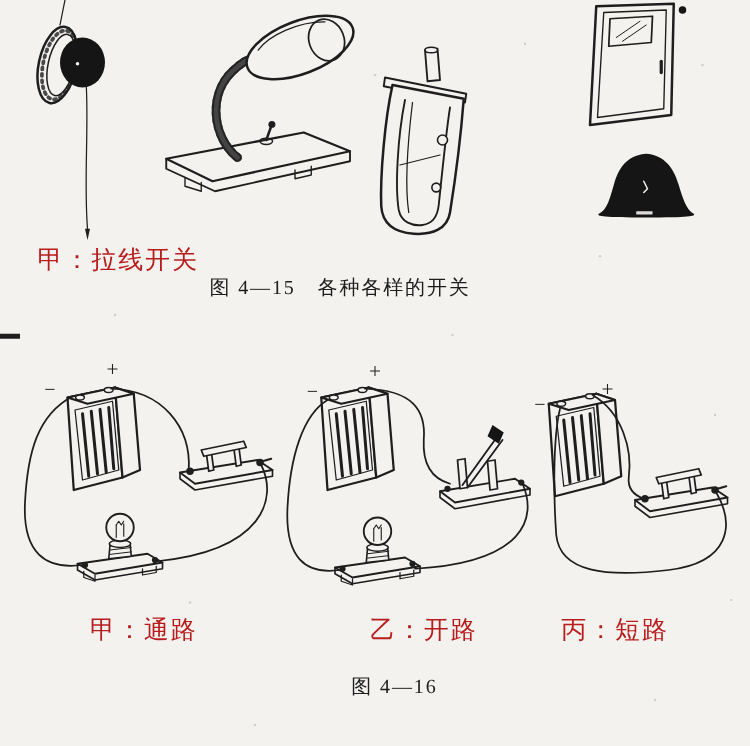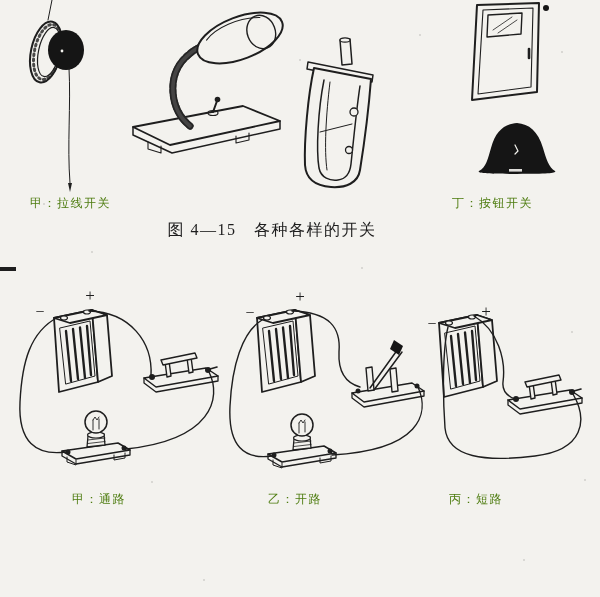--- a/index.html
+++ b/index.html
@@ -4,21 +4,21 @@
 <style>
   html,body{margin:0;padding:0;background:#e8e7e4;}
   .page{
     position:relative;width:600px;height:597px;overflow:hidden;
     background:#f3f2ee;
     font-family:"Liberation Serif","DejaVu Serif",serif;
   }
   .art{position:absolute;left:0;top:0;width:600px;height:597px;display:block;}
   .lbl{
     position:absolute;
-    font-size:12px;line-height:1.2;color:#4d7c0f;
+    font-size:20px;line-height:1.2;color:#b91c1c;
     letter-spacing:1.5px;white-space:nowrap;
     font-family:"Liberation Serif","DejaVu Serif",serif;
   }
   .caption{
     position:absolute;left:0;width:544px;text-align:center;
     font-size:16px;color:#1d1d1d;letter-spacing:1.5px;white-space:nowrap;
     font-family:"Liberation Serif","DejaVu Serif",serif;
   }
   .cap416{left:281px;width:auto;text-align:left;}
 </style>
@@ -184,20 +184,20 @@
       <circle cx="362" cy="268" r="1"></circle>
         <circle cx="44" cy="204" r="1"></circle>
       <circle cx="562" cy="52" r="1"></circle>
         <circle cx="152" cy="482" r="1"></circle>
       <circle cx="420" cy="35" r="1"></circle>
         <circle cx="585" cy="480" r="1"></circle>
     </g>
   </svg>
 
   <div class="lbl" style="left:30px;top:196px">甲：拉线开关</div>
-  <div class="lbl" style="left:452px;top:196px">丁：按钮开关</div>
   <div class="caption" style="top:220px">图 4—15　各种各样的开关</div>
 
   <div class="lbl" style="left:72px;top:492px">甲：通路</div>
-  <div class="lbl" style="left:268px;top:492px">乙：开路</div>
+  <div class="lbl" style="left:296px;top:492px">乙：开路</div>
   <div class="lbl" style="left:449px;top:492px">丙：短路</div>
+  <div class="caption cap416" style="top:539px">图 4—16</div>
 
 </div>
 
 </body></html>

